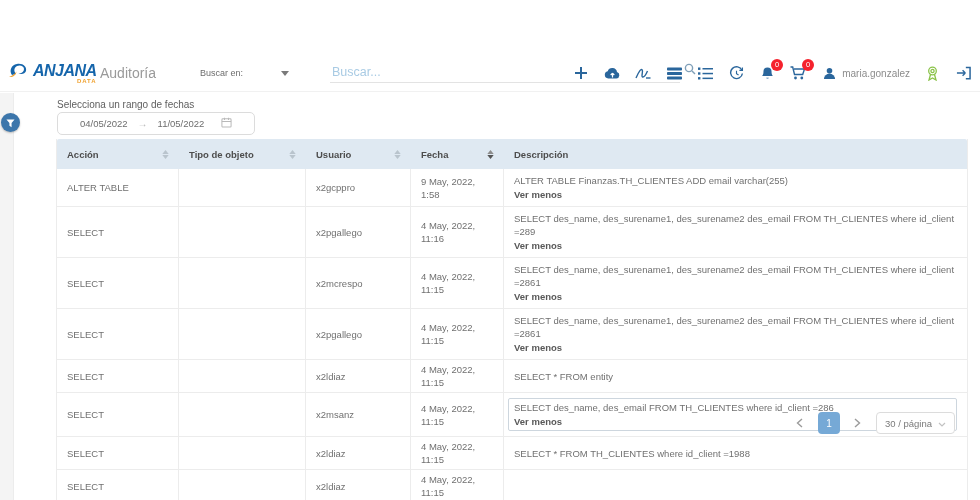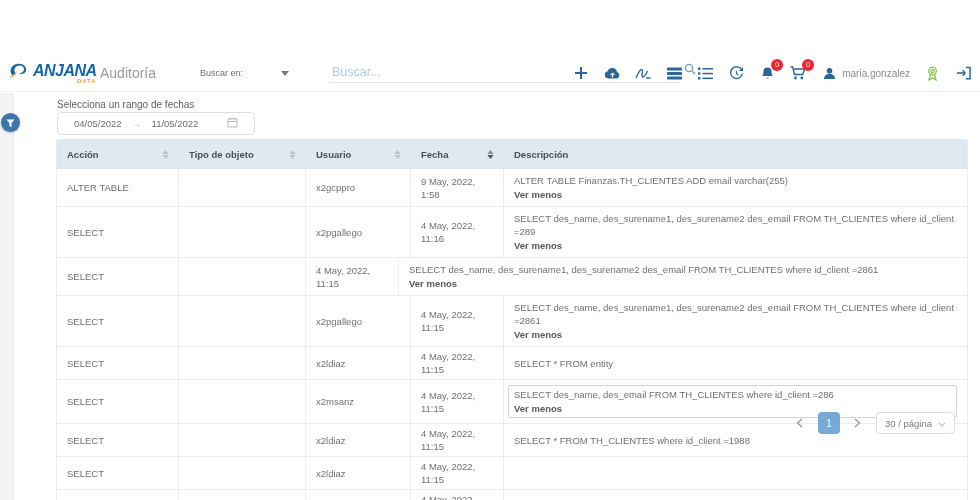--- a/index.html
+++ b/index.html
@@ -34,21 +34,21 @@
 
   
   .rail { position:absolute; left:0; top:93px; width:14px; height:407px; background:#f4f4f4; border-right:1px solid #ececec; }
   .filter-fab { position:absolute; left:1px; top:113px; width:19px; height:19px; border-radius:50%;
     background:#3c76ab; display:flex; align-items:center; justify-content:center; cursor:pointer;
     box-shadow:0 1px 2px rgba(0,0,0,.25); }
 
   
   .date-label { position:absolute; left:57px; top:99px; font-size:10px; color:#5f5f5f; }
   .date-range { position:absolute; left:57px; top:112px; width:198px; height:23px; border:1px solid #dcdcdc;
-    border-radius:5px; display:flex; align-items:center; padding:0 16px; font-size:9.5px; color:#6d6d6d;
+    border-radius:5px; display:flex; align-items:center; padding:0 22px; font-size:9.5px; color:#6d6d6d;
     background:#fff; cursor:pointer; }
   .date-range .sep { margin:0 10px; color:#b5b5b5; font-size:10px; }
   .date-range .cal { margin-left:auto; color:#b9b9b9; }
 
   
   .table { position:absolute; left:56px; top:139px; width:912px; border:1px solid #ececec; border-top:none; }
   .thead { display:flex; background:#dfe9f2; border-radius:2px 2px 0 0; }
   .th { display:flex; align-items:center; justify-content:space-between; padding:5px 10px;
     font-size:9.5px; font-weight:bold; color:#4d4d4d; height:30px; cursor:pointer; }
   .sorter { display:flex; flex-direction:column; gap:1px; margin-left:6px; }
@@ -294,20 +294,21 @@
       <span class="desc-box">
         <span>SELECT des_name, des_surename1, des_surename2 des_email FROM TH_CLIENTES where id_client =289</span>
         <span class="ver-menos">Ver menos</span>
       </span>
     </div>
   </div>
 
   <div class="trow tall">
     <div class="td col-accion">SELECT</div>
     <div class="td col-tipo"></div>
+    <div class="td col-usuario">x2mcrespo</div>
     <div class="td col-fecha">4 May, 2022, 11:15</div>
     <div class="td col-desc">
       <span class="desc-box">
         <span>SELECT des_name, des_surename1, des_surename2 des_email FROM TH_CLIENTES where id_client =2861</span>
         <span class="ver-menos">Ver menos</span>
       </span>
     </div>
   </div>
 
   <div class="trow tall">

